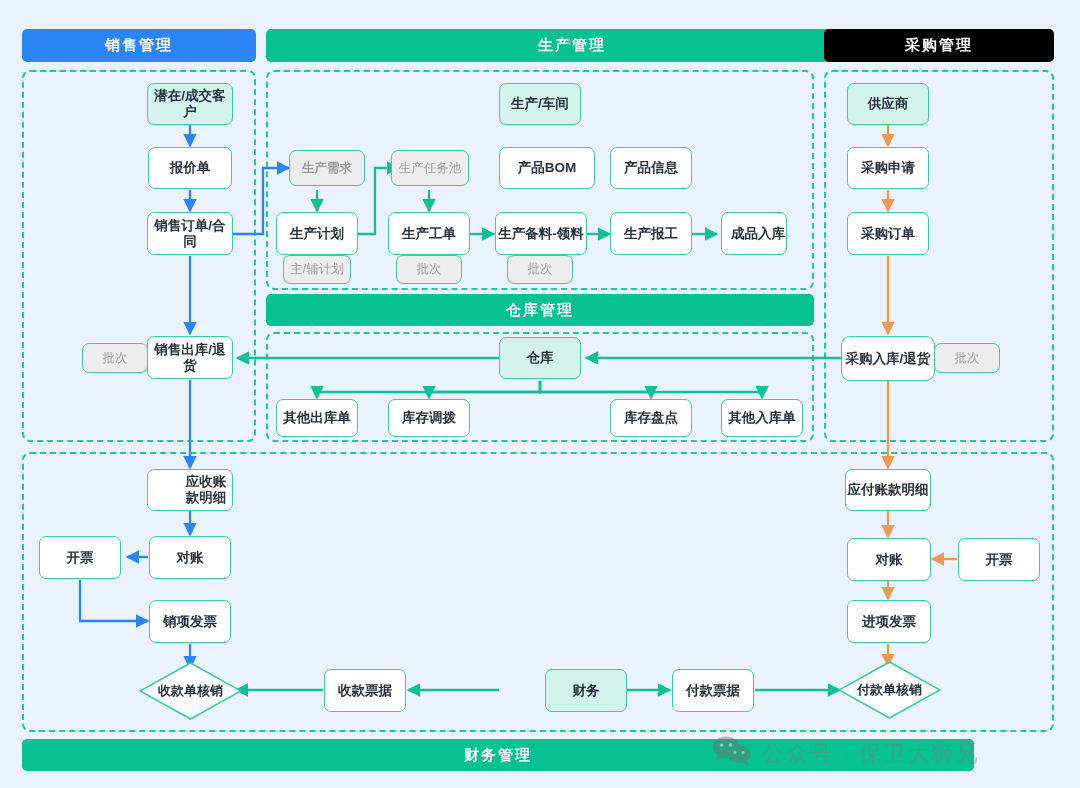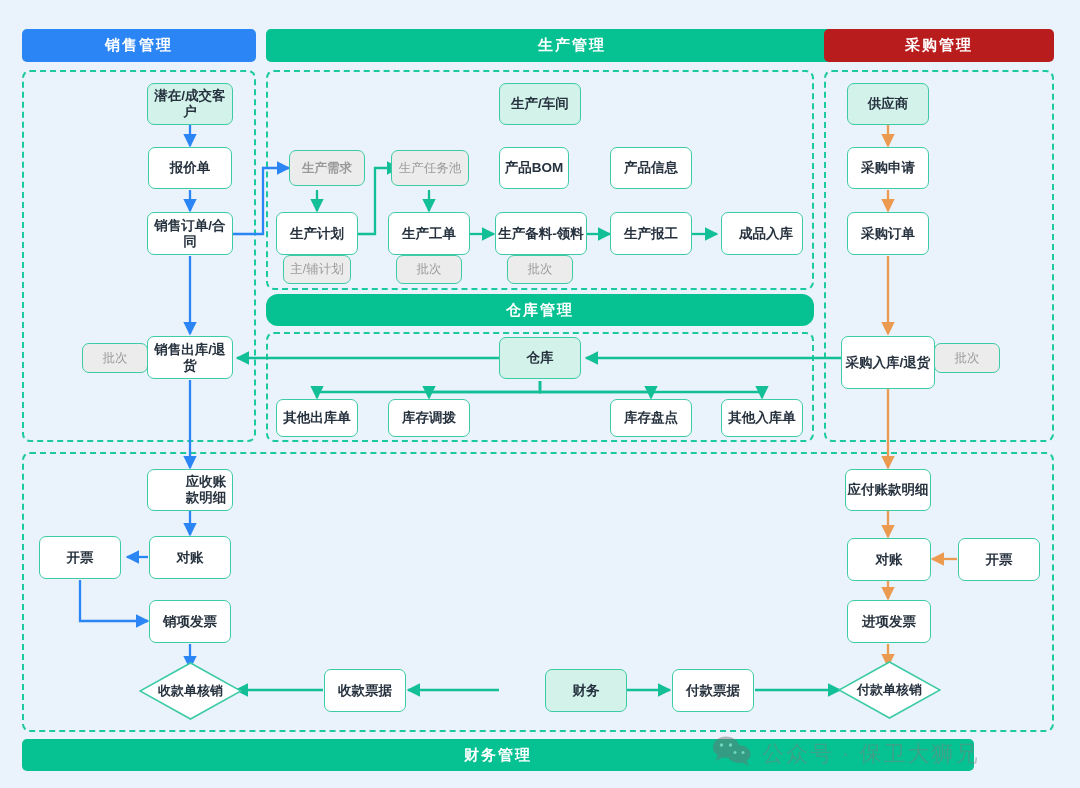--- a/index.html
+++ b/index.html
@@ -18,21 +18,21 @@
     border-radius:5px;
     color:#ffffff;
     font-size:15px;
     font-weight:bold;
     letter-spacing:2px;
     display:flex;align-items:center;justify-content:center;
     box-sizing:border-box;
   }
   .bar.sales{background:#2b85f5;}
   .bar.green{background:#06c192;}
-  .bar.purch{background:#b91c1c;}
+  .bar.purch{background:#000000;}
 
   
   .group{
     position:absolute;
     border:2px dashed #1cc9a0;
     border-radius:8px;
     box-sizing:border-box;
     background:transparent;
   }
 
@@ -147,56 +147,56 @@
       <path d="M888,511 L888,537" stroke="#eb9a4f" marker-end="url(#ao)"></path>
       <path d="M957,559 L932,559" stroke="#eb9a4f" marker-end="url(#ao)"></path>
       <path d="M888,581 L888,599" stroke="#eb9a4f" marker-end="url(#ao)"></path>
       <path d="M888,644 L888,666" stroke="#eb9a4f" marker-end="url(#ao)"></path>
     </g>
   </svg>
 
   <div class="bar sales" style="left:22px;top:29px;width:234px;height:33px;">销售管理</div>
   <div class="bar green" style="left:266px;top:29px;width:612px;height:33px;">生产管理</div>
   <div class="bar purch" style="left:824px;top:29px;width:230px;height:33px;">采购管理</div>
-  <div class="bar green" style="left:266px;top:294px;width:548px;height:32px;border-radius:12px;">仓库管理</div>
+  <div class="bar green" style="left:266px;top:294px;width:548px;height:32px;">仓库管理</div>
   <div class="bar green" style="left:22px;top:739px;width:952px;height:32px;">财务管理</div>
 
   <div class="group" style="left:22px;top:70px;width:234px;height:372px;"></div>
   <div class="group" style="left:266px;top:70px;width:548px;height:220px;"></div>
   <div class="group" style="left:824px;top:70px;width:230px;height:372px;"></div>
   <div class="group" style="left:266px;top:332px;width:548px;height:110px;"></div>
   <div class="group" style="left:22px;top:452px;width:1032px;height:280px;"></div>
 
   <div class="node tint" style="left:147px;top:83px;width:86px;height:42px;">潜在/成交客户</div>
   <div class="node" style="left:148px;top:147px;width:84px;height:42px;">报价单</div>
   <div class="node" style="left:147px;top:212px;width:86px;height:43px;">销售订单/合同</div>
   <div class="node muted" style="left:82px;top:343px;width:66px;height:30px;">批次</div>
   <div class="node" style="left:147px;top:336px;width:86px;height:43px;">销售出库/退货</div>
 
   <div class="node tint" style="left:499px;top:83px;width:82px;height:42px;">生产/车间</div>
 
   <div class="node muted" style="left:289px;top:150px;width:76px;height:36px;font-weight:bold;">生产需求</div>
   <div class="node muted" style="left:391px;top:150px;width:78px;height:36px;">生产任务池</div>
-  <div class="node" style="left:499px;top:147px;width:70px;height:42px;">产品BOM</div>
+  <div class="node" style="left:499px;top:147px;width:96px;height:42px;">产品BOM</div>
   <div class="node" style="left:610px;top:147px;width:82px;height:42px;">产品信息</div>
 
   <div class="node" style="left:276px;top:212px;width:82px;height:43px;">生产计划</div>
   <div class="node" style="left:388px;top:212px;width:82px;height:43px;">生产工单</div>
   <div class="node" style="left:495px;top:212px;width:92px;height:43px;">生产备料-领料</div>
   <div class="node" style="left:610px;top:212px;width:82px;height:43px;">生产报工</div>
-  <div class="node" style="left:721px;top:212px;width:82px;height:43px;padding-left:8px;">成品入库</div>
+  <div class="node" style="left:721px;top:212px;width:66px;height:43px;padding-left:8px;">成品入库</div>
 
   <div class="node muted" style="left:283px;top:255px;width:68px;height:29px;">主/辅计划</div>
   <div class="node muted" style="left:396px;top:255px;width:66px;height:29px;">批次</div>
   <div class="node muted" style="left:507px;top:255px;width:66px;height:29px;">批次</div>
 
   <div class="node tint" style="left:847px;top:83px;width:82px;height:42px;">供应商</div>
   <div class="node" style="left:847px;top:147px;width:82px;height:42px;">采购申请</div>
   <div class="node" style="left:847px;top:212px;width:82px;height:43px;">采购订单</div>
-  <div class="node" style="left:841px;top:336px;width:94px;height:53px;">采购入库/退货</div>
+  <div class="node" style="left:841px;top:336px;width:94px;height:45px;border-radius:9px;">采购入库/退货</div>
   <div class="node muted" style="left:934px;top:343px;width:66px;height:30px;">批次</div>
 
   <div class="node tint" style="left:499px;top:337px;width:82px;height:42px;">仓库</div>
   <div class="node" style="left:276px;top:399px;width:82px;height:38px;">其他出库单</div>
   <div class="node" style="left:388px;top:399px;width:82px;height:38px;">库存调拨</div>
   <div class="node" style="left:610px;top:399px;width:82px;height:38px;">库存盘点</div>
   <div class="node" style="left:721px;top:399px;width:82px;height:38px;">其他入库单</div>
 
   <div class="node" style="left:147px;top:469px;width:86px;height:42px;padding-left:32px;">应收账款明细</div>
   <div class="node" style="left:39px;top:536px;width:82px;height:43px;">开票</div>

